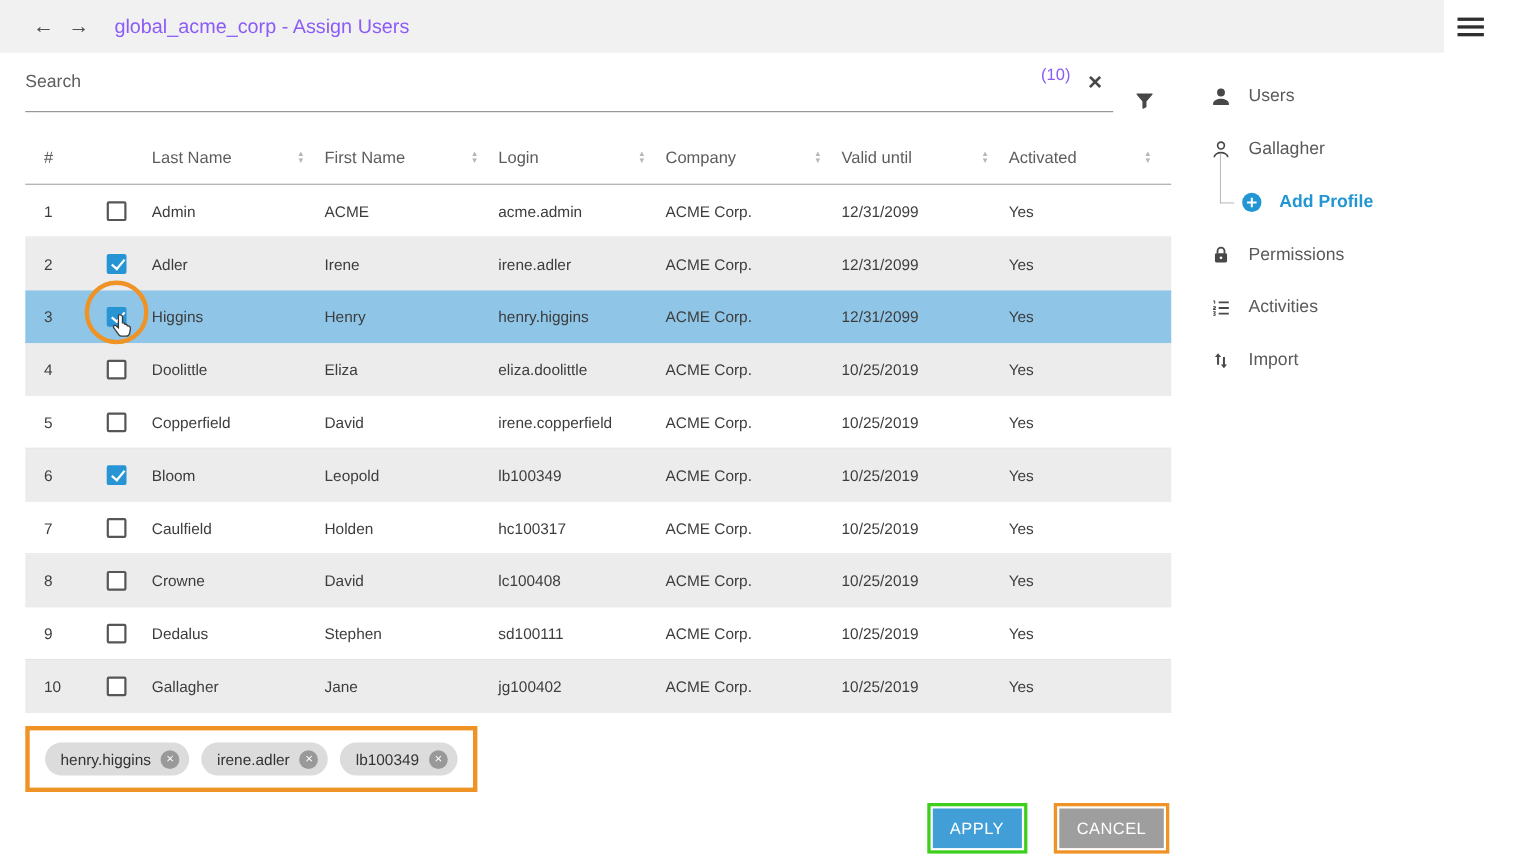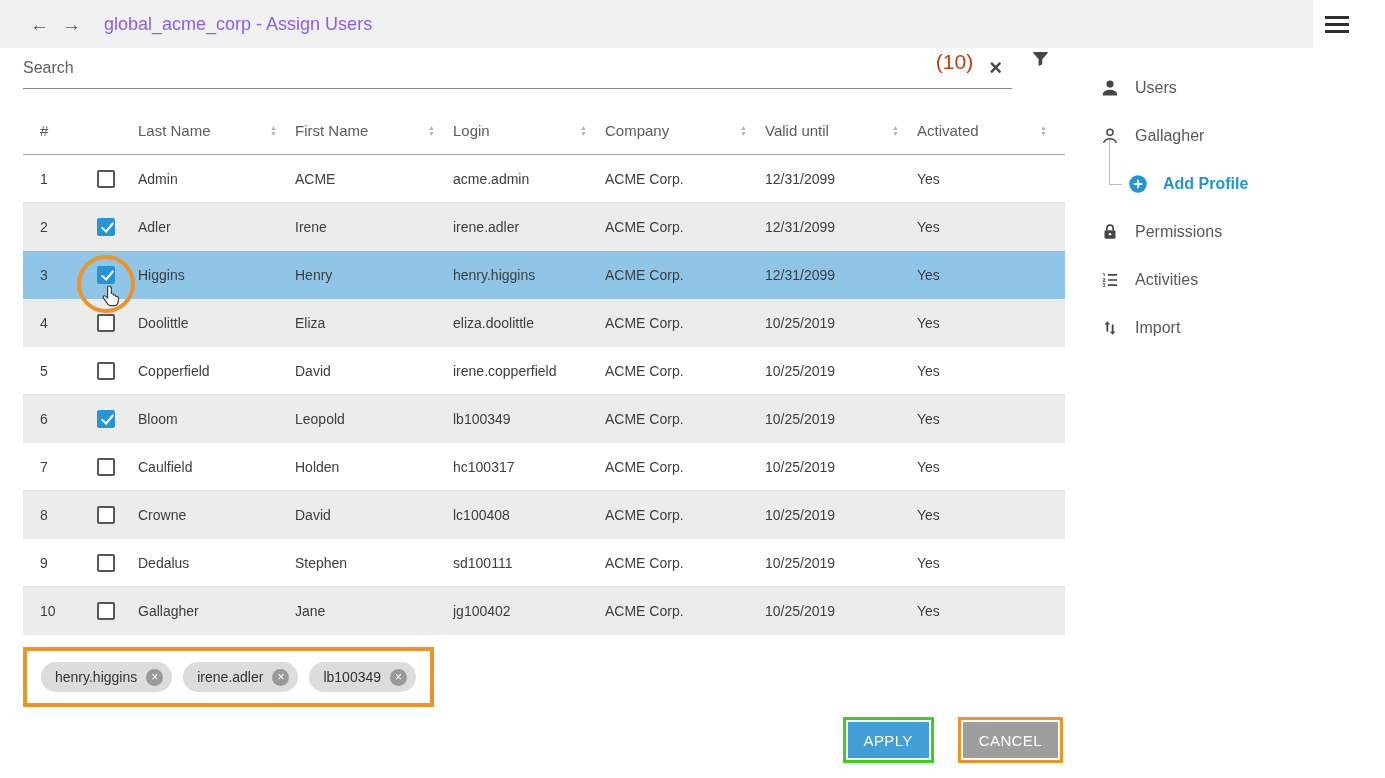--- a/index.html
+++ b/index.html
@@ -14,25 +14,25 @@
   .nav-arrow { font-size:19px; color:#4f4f4f; cursor:pointer; line-height:1; }
   .topbar-title { font-size:18px; color:#8b5cf6; margin-left:10px; }
   .menu-box { position:absolute; right:0; top:0; width:72px; height:48px; background:#fff;
               display:flex; align-items:center; cursor:pointer; }
   .hamburger { margin-left:12px; display:flex; flex-direction:column; gap:4px; }
   .hamburger i { display:block; width:24px; height:3px; background:#2f2f2f; }
 
   
   .content { position:absolute; left:0; top:48px; width:1065px; padding-left:23px; }
 
-  .search-row { display:flex; align-items:flex-start; height:41px; }
+  .search-row { display:flex; align-items:flex-end; height:54px; }
   .search-field { flex:1; display:flex; align-items:center; height:100%; border-bottom:1px solid #8c8c8c; }
   .search-field input { flex:1; border:0; outline:0; font-size:16px; color:#333; background:transparent; font-family:inherit; }
   .search-field input::placeholder { color:#5e5e5e; }
-  .count { font-size:21px; color:#c2410c; margin:0 16px 12px 10px; white-space:nowrap; }
+  .count { font-size:15px; color:#8b5cf6; margin:0 16px 12px 10px; white-space:nowrap; }
   .clear { font-size:22px; font-weight:bold; color:#474747; margin-right:10px; cursor:pointer; line-height:1; }
   .filter { margin:0 14px 0 18px; display:flex; cursor:pointer; }
 
   .grid-cols { display:grid; grid-template-columns:74px 41px 157px 158px 152px 160px 152px 1fr; }
   .table-header { height:48px; margin-top:18px; border-bottom:1px solid #a3a3a3; align-items:center;
                   color:#5c5c5c; font-size:15px; }
   .th { display:flex; align-items:center; justify-content:space-between; padding-right:18px; cursor:default; }
   .th.col-num { padding-left:17px; }
   .sort { display:flex; flex-direction:column; font-size:7px; line-height:6px; color:#b5b5b5; cursor:pointer; }
 

